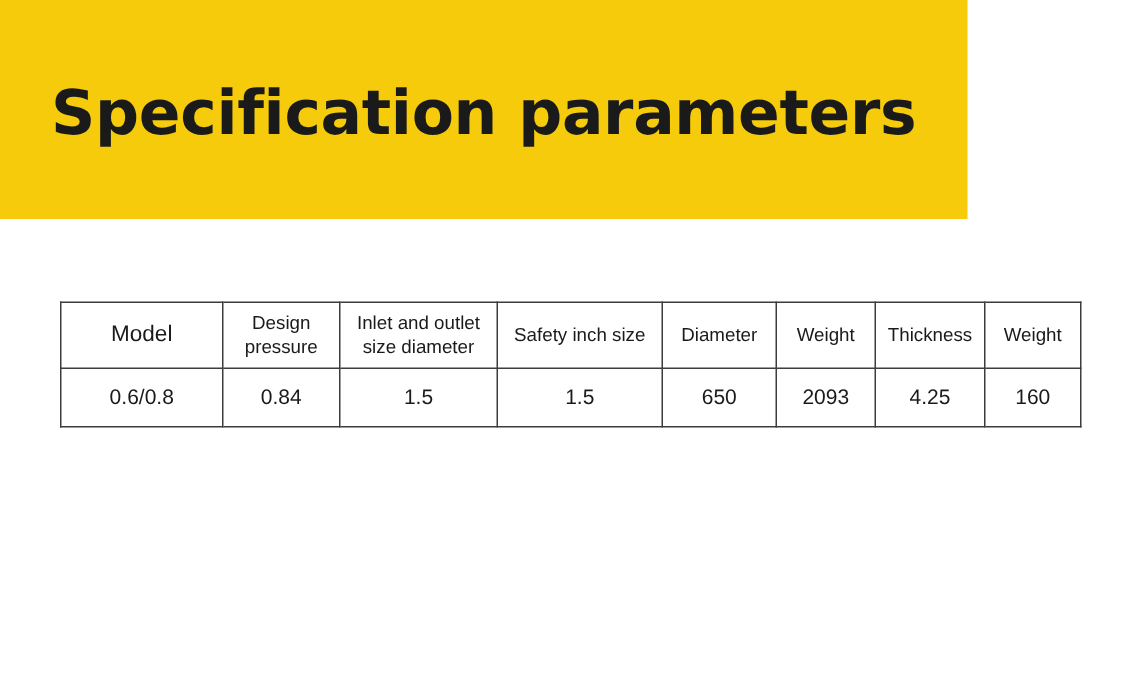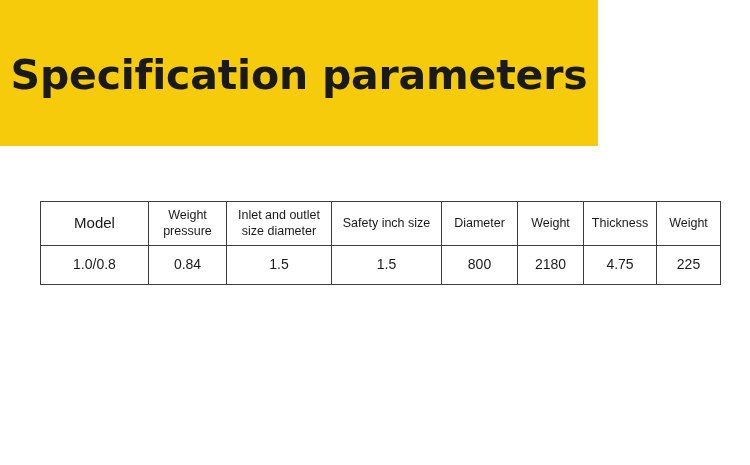--- a/index.html
+++ b/index.html
@@ -13,21 +13,21 @@
     font-family: "Liberation Sans", sans-serif;
     overflow: hidden;
   }
   .page {
     position: relative;
     width: 750px;
     height: 465px;
     background: #ffffff;
   }
   .banner {
-    width: 598px;
+    width: 645px;
     height: 146px;
     background: #f5cb0c;
     display: flex;
     align-items: center;
     justify-content: center;
     box-sizing: border-box;
   }
   .banner-title {
     font-family: "DejaVu Sans", sans-serif;
     font-size: 41px;
@@ -102,35 +102,35 @@
           <col class="c2">
           <col class="c3">
         <col class="c4">
           <col class="c5">
           <col class="c6">
           <col class="c7">
       </colgroup>
       <tbody>
         <tr class="header-row">
           <td class="model-cell">Model</td>
-          <td>Weight pressure</td>
+          <td>Design pressure</td>
           <td>Inlet and outlet size diameter</td>
           <td>Safety inch size</td>
           <td>Diameter</td>
           <td>Weight</td>
           <td>Thickness</td>
           <td>Weight</td>
         </tr>
         <tr class="data-row">
-          <td>1.0/0.8</td>
+          <td>0.6/0.8</td>
           <td>0.84</td>
           <td>1.5</td>
           <td>1.5</td>
-          <td>800</td>
-          <td>2180</td>
-          <td>4.75</td>
-          <td>225</td>
+          <td>650</td>
+          <td>2093</td>
+          <td>4.25</td>
+          <td>160</td>
         </tr>
       </tbody>
     </table>
   </div>
 
 </div>
 
 </body></html>

